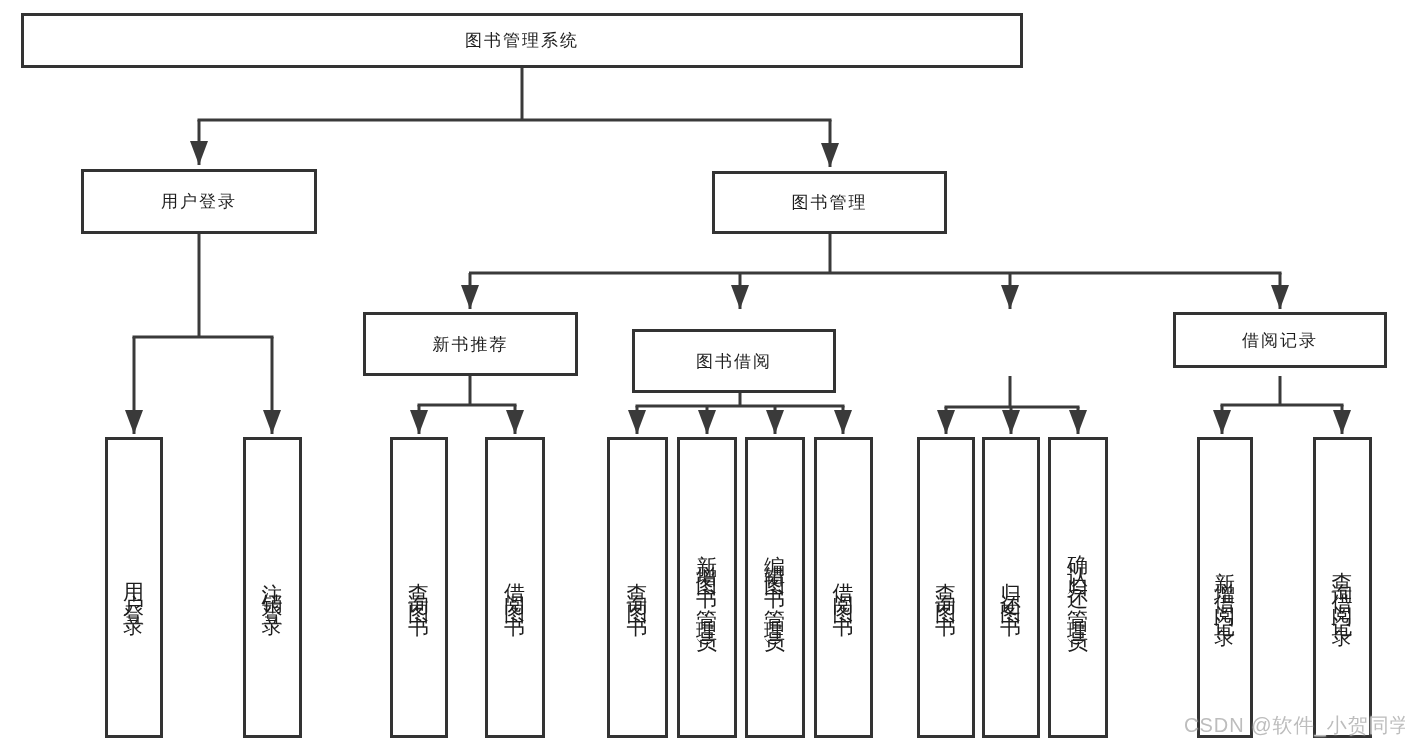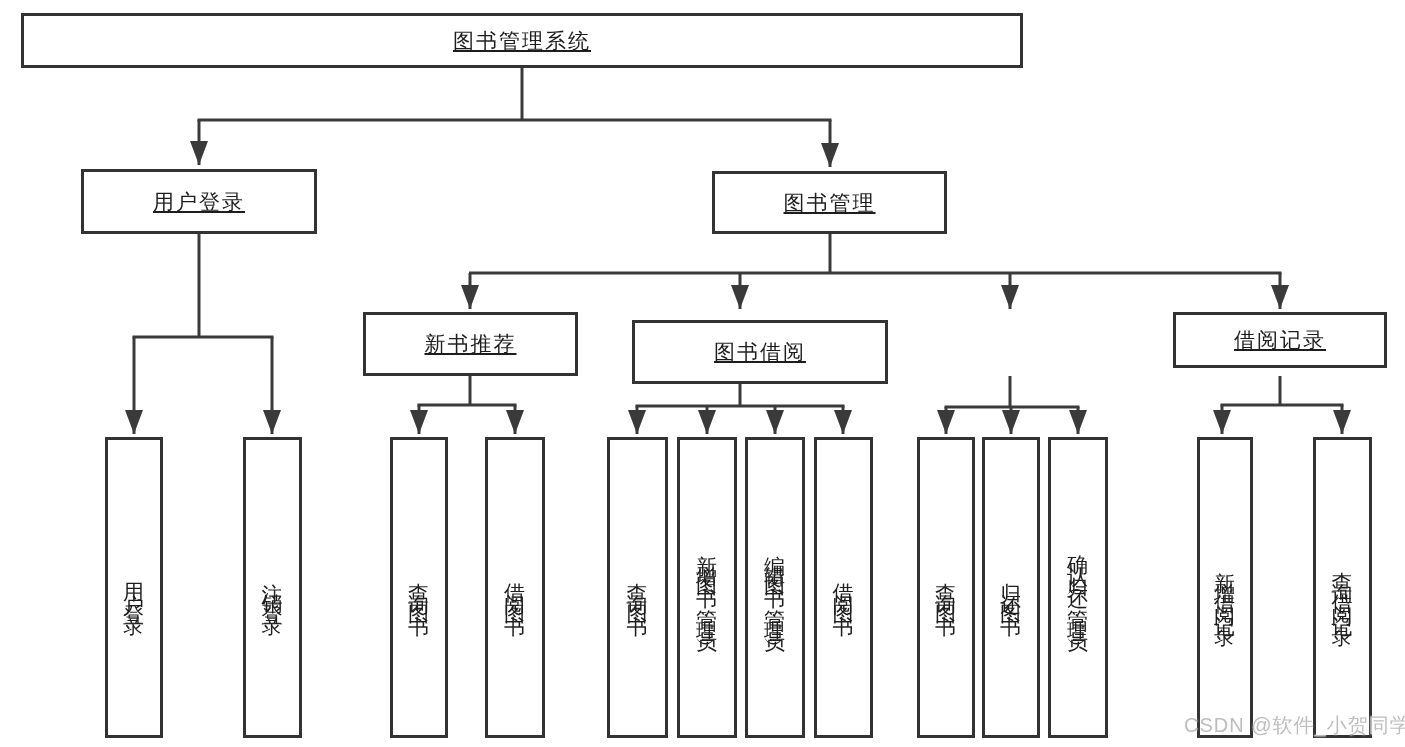--- a/index.html
+++ b/index.html
@@ -9,21 +9,21 @@
     font-family:"Liberation Sans","DejaVu Sans",sans-serif;
   }
   .connector-layer{position:absolute;left:0;top:0;width:1405px;height:747px;}
   .connector line{stroke:var(--line,#3a3a3a);stroke-width:3;}
   #arrow path{fill:var(--line,#3a3a3a);}
   .node{
     position:absolute;box-sizing:border-box;
     border:3px solid var(--box-border,#333);
     background:var(--box-bg,#fff);
     display:flex;align-items:center;justify-content:center;
-    font-size:21px;letter-spacing:2px;color:var(--text,#1d1d1d);text-decoration:underline;
+    font-size:17px;letter-spacing:2px;color:var(--text,#1d1d1d);
   }
   .leaf{
     position:absolute;box-sizing:border-box;top:437px;height:301px;
     border:3px solid var(--box-border,#333);
     background:var(--box-bg,#fff);
     display:flex;align-items:center;justify-content:center;
   }
   .vtext{
     writing-mode:vertical-rl;line-height:1;
     font-size:21px;letter-spacing:11px;color:var(--text,#1d1d1d);
@@ -100,21 +100,21 @@
       <line x1="1342" y1="405" x2="1342" y2="434" marker-end="url(#arrow)"></line>
     </g>
   </svg>
 
   <div class="node" style="left:21px;top:13px;width:1002px;height:55px">图书管理系统</div>
 
   <div class="node" style="left:81px;top:169px;width:236px;height:65px">用户登录</div>
   <div class="node" style="left:712px;top:171px;width:235px;height:63px">图书管理</div>
 
   <div class="node" style="left:363px;top:312px;width:215px;height:64px">新书推荐</div>
-  <div class="node" style="left:632px;top:320px;width:256px;height:64px">图书借阅</div>
+  <div class="node" style="left:632px;top:329px;width:204px;height:64px">图书借阅</div>
   <div class="node" style="left:1173px;top:312px;width:214px;height:56px">借阅记录</div>
 
   <div class="leaf" style="left:105px;width:58px">
     <span class="vtext">用户登录</span>
   </div>
   <div class="leaf" style="left:243px;width:59px">
     <span class="vtext">注销登录</span>
   </div>
   <div class="leaf" style="left:390px;width:58px">
     <span class="vtext">查询图书</span>

